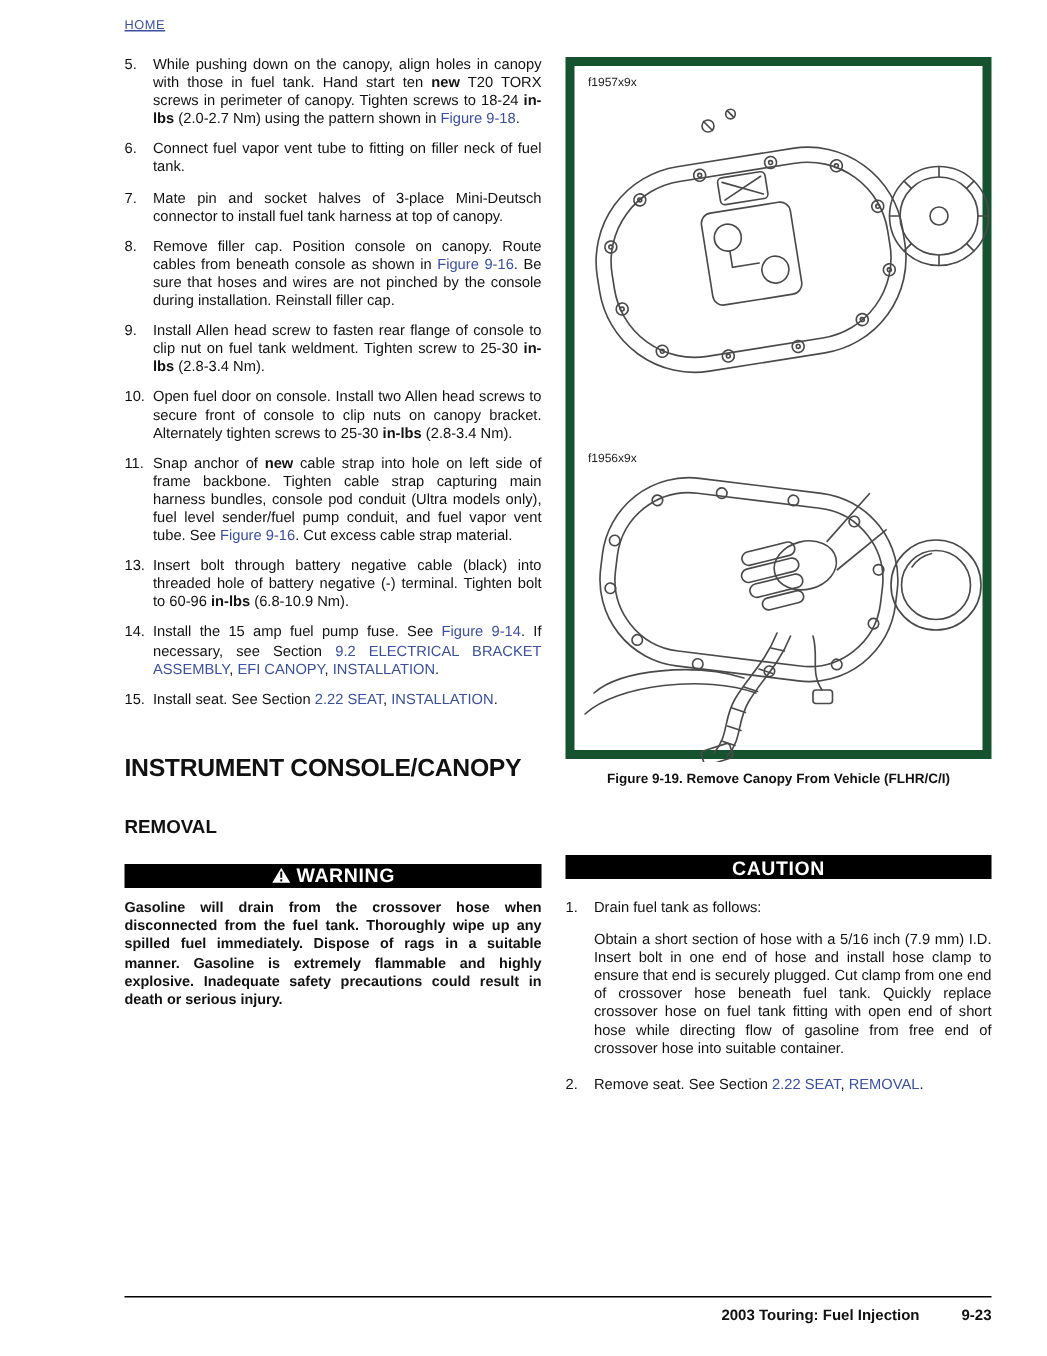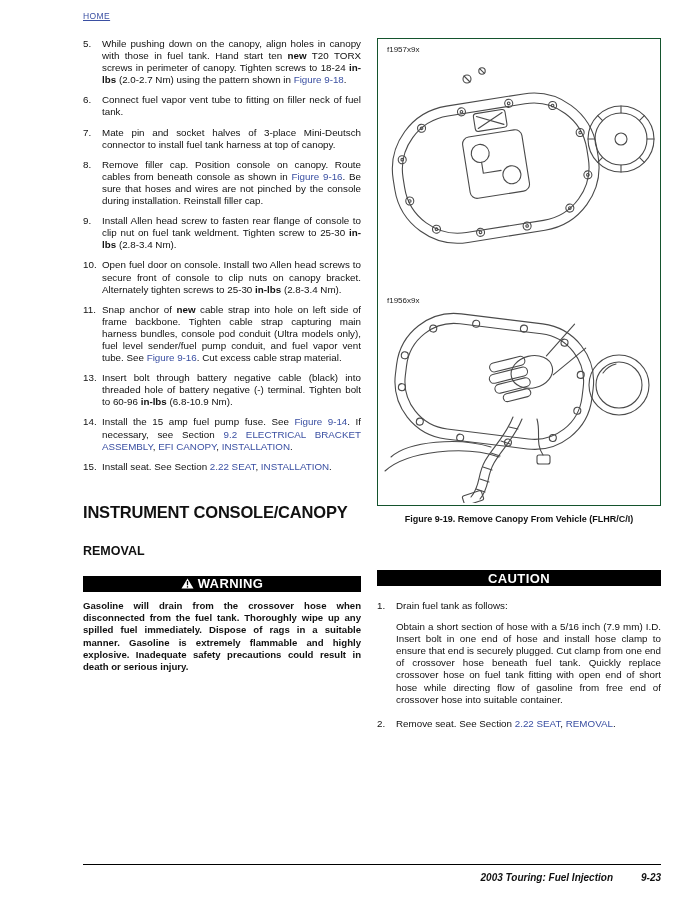--- a/index.html
+++ b/index.html
@@ -31,41 +31,41 @@
 
   .alert-bar {
     margin-top: 18px; height: 16px; background: var(--bar-bg, #000);
     color: var(--bar-fg, #fff); display: flex; align-items: center; justify-content: center;
     gap: 4px; font-weight: bold; font-size: 13px; letter-spacing: .4px;
   }
   .alert-body { font-weight: bold; font-size: 9.6px; line-height: 12.3px;
                 text-align: justify; margin: 8px 0 0 0; }
 
   .figure-box { position: relative; width: 284px; height: 468px;
-                border: 1px solid #14532d; background: #fff; }
+                border: 6px solid #14532d; background: #fff; }
   .photo-code { position: absolute; left: 9px; font-size: 8px; color: #222; }
   .photo-code.top { top: 6px; }
   .photo-code.bottom { top: 230px; margin-top: 27px; }
   svg.illus { position: absolute; left: 1px; }
   svg.illus.top { top: 16px; }
   svg.illus.bottom { top: 242px; }
 
   .fig-caption { margin-top: 8px; text-align: center; font-weight: bold;
                  font-size: 9px; white-space: nowrap; }
 
   .caution-block { margin-top: 46px; }
   .caution-block .alert-bar { margin-top: 0; }
   .sub-para { margin: 9px 0 12px 19px; font-size: 9.8px; line-height: 12.1px; text-align: justify; }
   .right-steps { margin-top: 14px; }
 
   .footer {
     position: absolute; left: 83px; top: 864px; width: 578px;
     border-top: 1px solid #000; padding-top: 7px;
     display: flex; justify-content: flex-end; gap: 28px;
-    font-weight: bold; font-size: 10px; font-style: italic;
+    font-weight: bold; font-size: 10px;
   }
 </style>
 </head>
 <body style="--link: #3a4fa2; --bar-bg: #000000; --bar-fg: #ffffff;">
 
 <div class="page">
 
   <a class="home-link" href="#">HOME</a>
 
   <div class="col-left">

